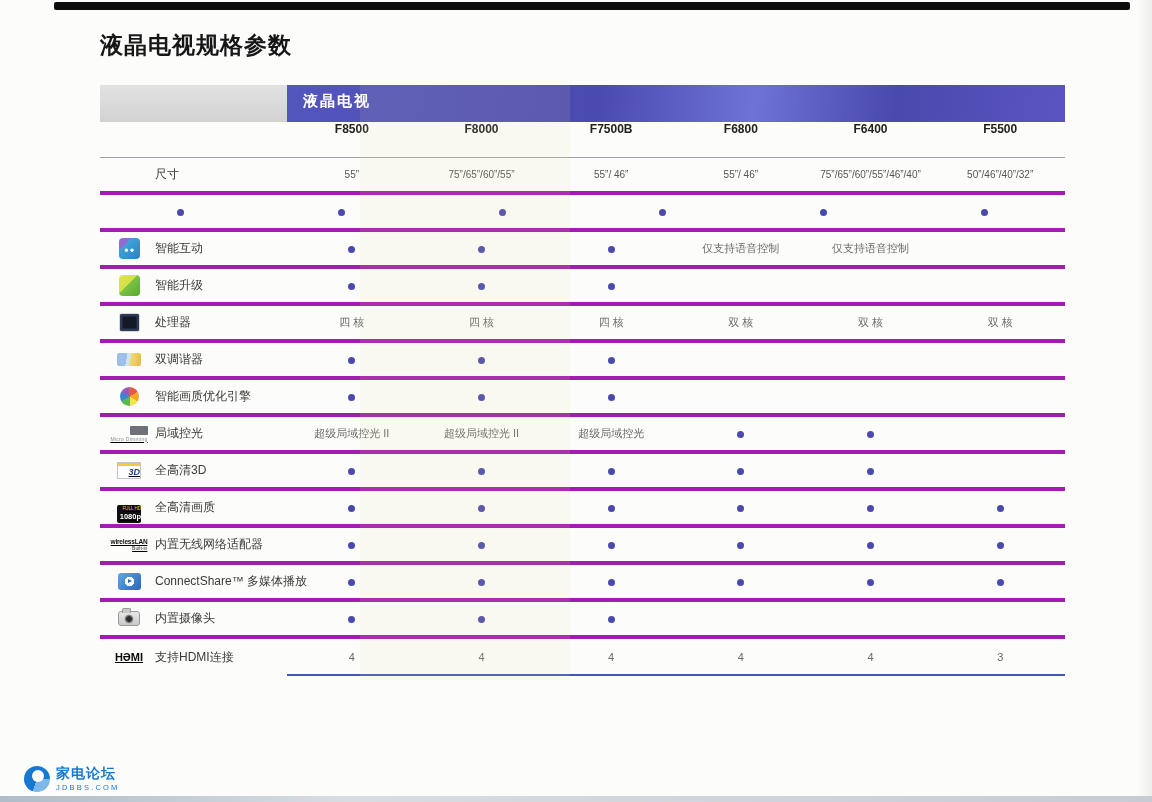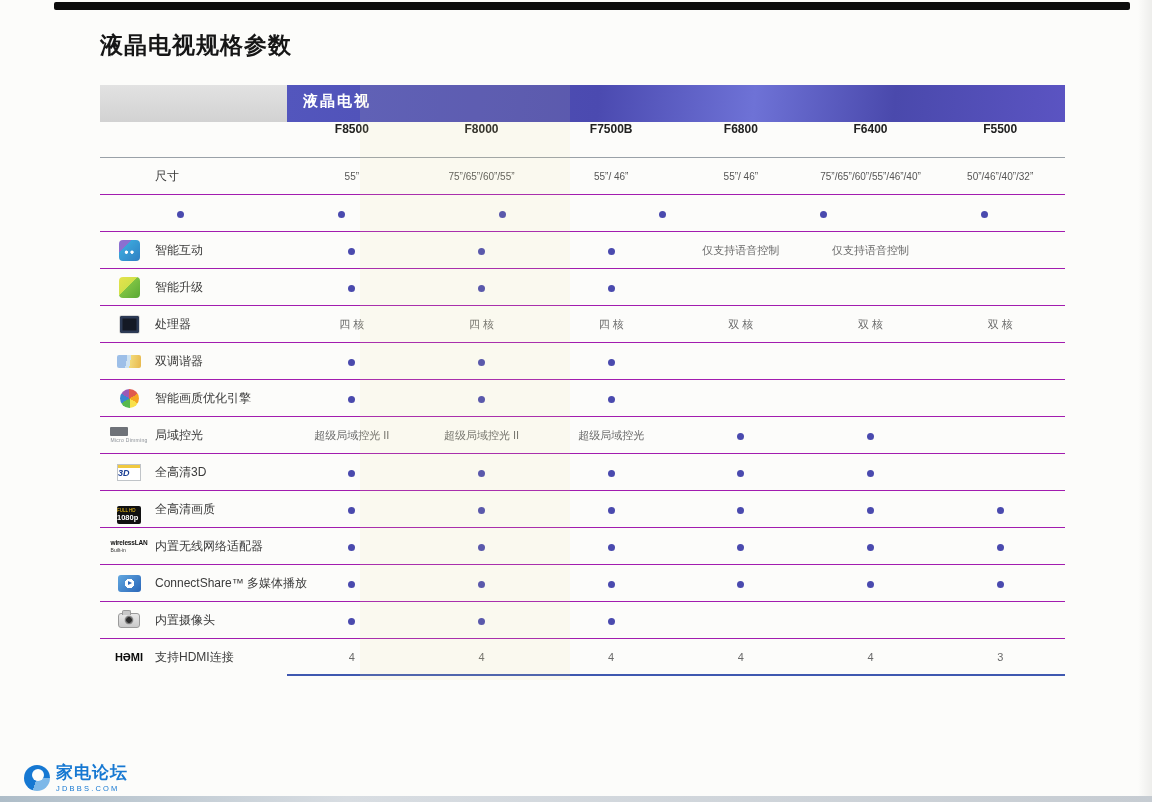--- a/index.html
+++ b/index.html
@@ -37,32 +37,32 @@
   .header-gray { width:187px; background:linear-gradient(180deg,#e2e2e2,#d2d2d2); }
   .header-blue {
     flex:1; color:#fff; font-size:15px; font-weight:bold;
     line-height:31px; padding-left:16px; letter-spacing:2px;
     background:linear-gradient(95deg,#5356bd 0%,#4b4ab0 40%,#6e72d6 60%,#4a49ac 78%,#5b54c2 100%);
   }
   .model-row { display:flex; height:36px; align-items:flex-start; border-bottom:1px solid #9aa1a8; }
   .model-spacer { width:187px; }
   .mcell { flex:1; text-align:center; font-size:12px; font-weight:bold; color:#222; }
 
-  .trow { display:flex; height:37px; align-items:center; border-bottom:1px solid #a21caf; }
+  .trow { display:flex; height:37px; align-items:center; border-bottom:4px solid #a21caf; }
   .trow .cells { display:flex; flex:1; height:100%; align-items:center; }
   .trow-last { border-bottom:none; }
   .trow-last .cells { border-bottom:2px solid #3f58b0; }
   .labelcol { width:187px; display:flex; align-items:center; height:100%; }
   .iconbox { width:42px; min-width:42px; display:flex; justify-content:center; align-items:center; margin-left:8px; }
   .rowlabel { font-size:12px; color:#3a3a3a; margin-left:5px; white-space:nowrap; }
   .cell { flex:1; text-align:center; font-size:11px; color:#6a6a6a; white-space:nowrap; }
   .size-row .cell { font-size:10px; color:#555; }
   .dot { display:inline-block; width:7px; height:7px; border-radius:50%; background:#4a4aae; vertical-align:middle; }
 
-  .icon { position:relative; display:flex; flex-direction:column; align-items:flex-start; justify-content:center; }
+  .icon { position:relative; display:flex; flex-direction:column; align-items:flex-end; justify-content:center;text-decoration:underline; }
   .smart-hub-icon { width:21px; height:21px; border-radius:4px;
     background:linear-gradient(135deg,#e05a4e 0%,#e05a4e 26%,#3a7bd5 26%,#3a7bd5 58%,#49b552 58%,#49b552 100%);
     box-shadow:inset 0 0 0 1px rgba(0,0,0,0.15); }
   .smart-interaction-icon { width:21px; height:21px; border-radius:4px;
     background:radial-gradient(circle at 35% 58%, #fff 1.3px, transparent 2px),
                radial-gradient(circle at 62% 58%, #fff 1.3px, transparent 2px),
                linear-gradient(135deg,#8b6fd0 0%,#8b6fd0 30%,#3aa4da 30%,#2f7fc2 100%); }
   .evolution-kit-icon { width:21px; height:21px; border-radius:4px;
     background:linear-gradient(135deg,#e6e24b 0%,#cfe14a 45%,#7dc243 45%,#58a834 100%); }
   .processor-icon { width:19px; height:17px; background:#141925; border-radius:2px;
@@ -95,21 +95,21 @@
   .camera-icon::after { content:""; position:absolute; top:-4px; left:3px; width:7px; height:4px;
     background:#c9c9c9; border:1px solid #9a9a9a; border-bottom:none; border-radius:2px 2px 0 0; }
   .hdmi-icon .l0 { font-size:11px; font-weight:bold; color:#0a0a0a; line-height:1; }
 
   .footer-logo { position:absolute; left:24px; bottom:10px; display:flex; align-items:center; gap:6px; }
   .logo-mark { width:26px; height:26px; border-radius:50%; position:relative;
     background:conic-gradient(from 200deg,#1678d2 0 70%,#7db8e8 70% 100%); }
   .logo-mark::before { content:""; position:absolute; width:12px; height:12px; background:#fdfdfb;
     border-radius:50%; left:8px; top:4px; }
   .logo-text { display:flex; flex-direction:column; line-height:1; }
-  .logo-cn { font-size:17px; font-weight:bold; color:#1678d2; letter-spacing:1px; }
+  .logo-cn { font-size:14px; font-weight:bold; color:#1678d2; letter-spacing:1px; }
   .logo-en { font-size:7.5px; color:#1678d2; letter-spacing:2.2px; margin-top:4px; }
 </style>
 </head>
 <body>
 
 <div class="page">
   <div class="scan-top-edge"></div>
   <div class="scan-right-edge"></div>
 
   <div class="page-title">液晶电视规格参数</div>

